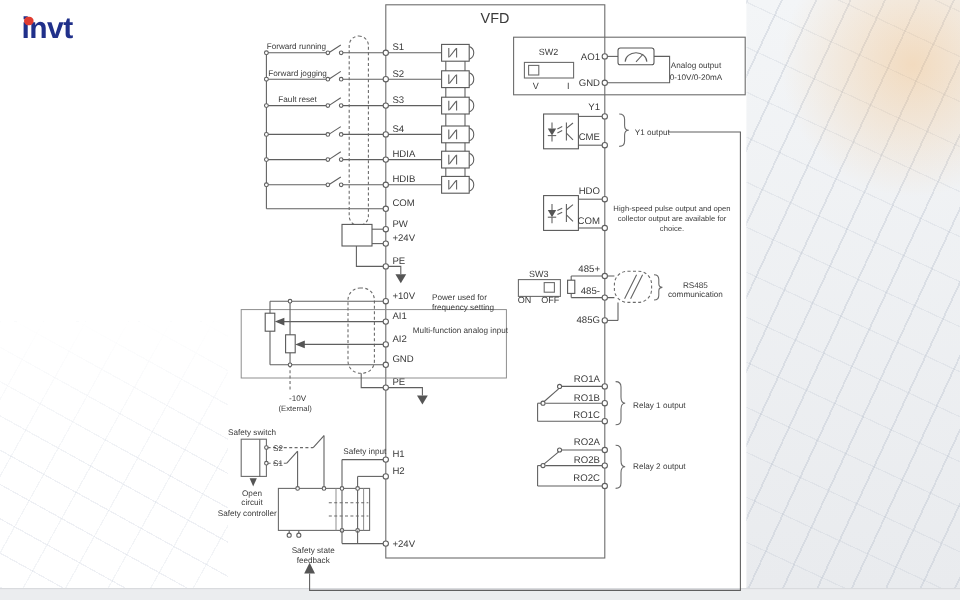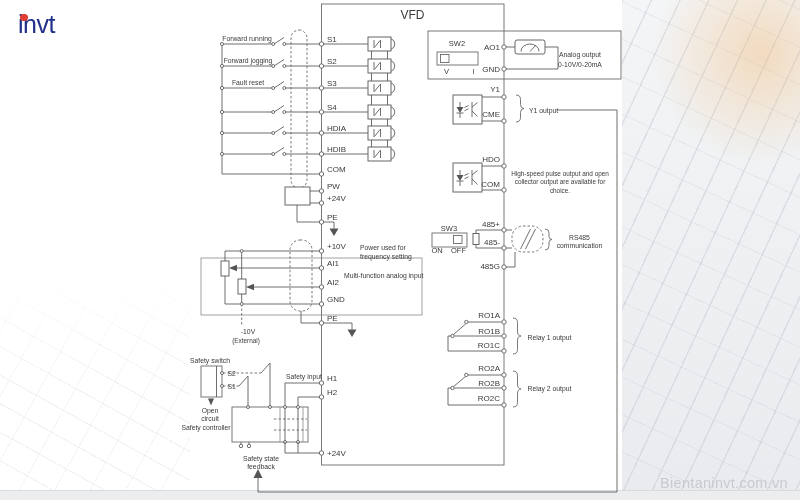--- a/index.html
+++ b/index.html
@@ -11,21 +11,21 @@
       repeating-linear-gradient(115deg, rgba(173,182,197,0.30) 0 1.5px, rgba(255,255,255,0) 1.5px 26px),
       repeating-linear-gradient(25deg, rgba(173,182,197,0.18) 0 1px, rgba(255,255,255,0) 1px 34px),
       linear-gradient(180deg,#f3f5f7,#e9ebee);}
   .bg-grid{position:absolute;left:0;top:268px;width:190px;height:222px;
     background:
       linear-gradient(180deg,#ffffff 0%, rgba(255,255,255,0.15) 55%),
       repeating-linear-gradient(29deg, rgba(168,180,200,0.22) 0 1px, transparent 1px 25px),
       repeating-linear-gradient(119deg, rgba(168,180,200,0.16) 0 1px, transparent 1px 31px);}
   .bg-bottom{position:absolute;left:0;top:490px;width:800px;height:10px;
     background:#ebedef;border-top:1px solid #d9dbde}
-  .logo{position:absolute;left:18px;top:11px;font-size:25px;font-weight:normal;
+  .logo{position:absolute;left:18px;top:11px;font-size:25px;font-weight:bold;
     letter-spacing:-0.5px;color:#20308a;line-height:26px}
   .logo-dot{position:absolute;left:2px;top:2.5px;width:7.5px;height:7.5px;border-radius:50%;background:#e03c31}
   .watermark{position:absolute;right:12px;bottom:9px;font-size:14.5px;color:#c8cbce;letter-spacing:0.3px}
   svg.diagram{position:absolute;left:0;top:0}
   
   .w{stroke:#5f5f5f;stroke-width:0.9;fill:none}
   .wl{stroke:#8a8a8a;stroke-width:0.8;fill:none}
   .wd{stroke:#6a6a6a;stroke-width:0.9;fill:none;stroke-dasharray:2.5 2}
   .bx{stroke:#565656;stroke-width:0.9;fill:#fff}
   .bn{stroke:#6a6a6a;stroke-width:0.9;fill:none}
@@ -395,14 +395,13 @@
       <text class="f9 ae" x="500" y="269">485G</text>
       <text class="f9 ae" x="500" y="318">RO1A</text>
       <text class="f9 ae" x="500" y="334">RO1B</text>
       <text class="f9 ae" x="500" y="348">RO1C</text>
       <text class="f9 ae" x="500" y="371">RO2A</text>
       <text class="f9 ae" x="500" y="386">RO2B</text>
       <text class="f9 ae" x="500" y="401">RO2C</text>
     </g>
   </svg>
 
-  <div class="watermark">Bientaninvt.com.vn</div>
 </div>
 
 </body></html>

